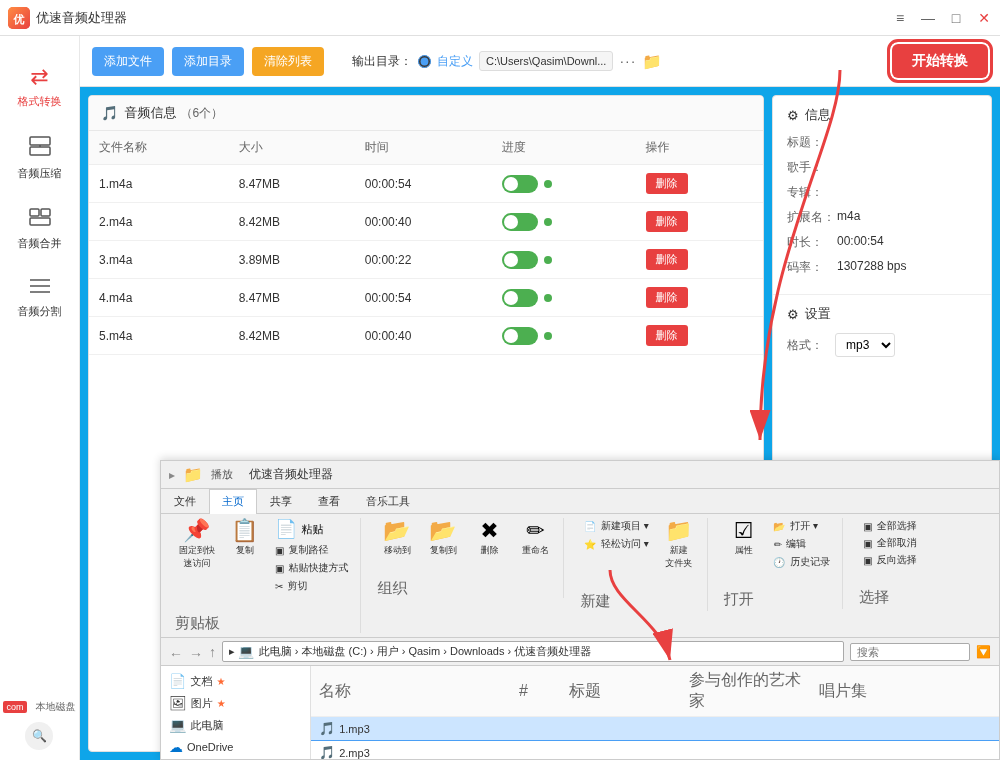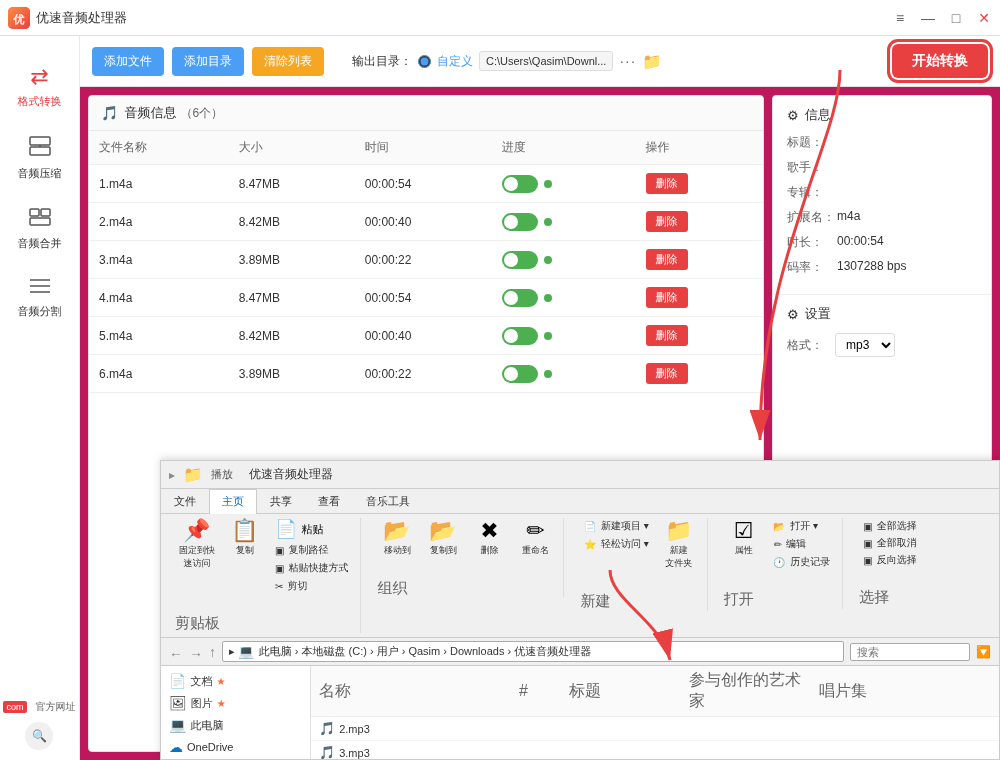--- a/index.html
+++ b/index.html
@@ -21,21 +21,21 @@
     .sidebar-item { display: flex; flex-direction: column; align-items: center; gap: 4px; padding: 8px 5px; cursor: pointer; width: 70px; border-radius: 6px; }
     .sidebar-item.active { color: #e84040; }
     .sidebar-item .icon-box { font-size: 20px; }
     .sidebar-item .label { font-size: 11px; color: #333; }
     .sidebar-item.active .label { color: #e84040; }
     .sidebar-bottom { margin-top: auto; margin-bottom: 10px; display: flex; flex-direction: column; align-items: center; gap: 8px; }
     .official-site { display: flex; align-items: center; gap: 9px; font-size: 10px; color: #666; cursor: pointer; }
     .search-icon-btn { width: 28px; height: 28px; border-radius: 50%; background: #f0f0f0; display: flex; align-items: center; justify-content: center; cursor: pointer; }
 
     
-    .content-area { flex: 1; display: flex; flex-direction: column; background: #be185d; }
+    .content-area { flex: 1; display: flex; flex-direction: column; background: #0ea5e9; }
 
     
     .toolbar { display: flex; align-items: center; padding: 8px 12px; background: #fff; gap: 8px; border-bottom: 1px solid #e0e0e0; }
     .btn-add-file { background: #4a9ff5; color: white; border: none; border-radius: 4px; padding: 6px 12px; cursor: pointer; font-size: 12px; }
     .btn-add-dir { background: #4a9ff5; color: white; border: none; border-radius: 4px; padding: 6px 12px; cursor: pointer; font-size: 12px; }
     .btn-clear { background: #f5a623; color: white; border: none; border-radius: 4px; padding: 6px 12px; cursor: pointer; font-size: 12px; }
     .output-section { display: flex; align-items: center; gap: 6px; margin-left: 20px; font-size: 12px; color: #333; }
     .output-radio { accent-color: #4a9ff5; }
     .output-path { background: #f5f5f5; border: 1px solid #ddd; border-radius: 3px; padding: 3px 6px; font-size: 11px; color: #333; max-width: 160px; overflow: hidden; text-overflow: ellipsis; white-space: nowrap; }
     .output-dots { cursor: pointer; color: #666; font-size: 14px; letter-spacing: 1px; }
@@ -177,21 +177,21 @@
             <line x1="2" y1="9" x2="22" y2="9" stroke="#555" stroke-width="1.5"></line>
             <line x1="2" y1="15" x2="22" y2="15" stroke="#555" stroke-width="1.5"></line>
           </svg>
       </div>
       <div class="label">音频分割</div>
     </div>
 
     <div class="sidebar-bottom">
       <div class="official-site">
         <span style="background:#e84040;color:white;font-size:9px;padding:1px 3px;border-radius:2px;">com</span>
-        <span>官方网址</span>
+        <span>本地磁盘</span>
       </div>
       <div class="search-icon-btn">🔍</div>
     </div>
   </div>
 
   <div class="content-area">
 
     <div class="toolbar">
       <button class="btn-add-file">添加文件</button>
       <button class="btn-add-dir">添加目录</button>
@@ -292,34 +292,20 @@
     <td>
       <div class="progress-bar-container">
         <div class="progress-toggle"></div>
         <div class="progress-dot"></div>
       </div>
     </td>
     <td>
       <button class="btn-delete">删除</button>
     </td>
   </tr>
-                <tr>
-    <td>6.m4a</td>
-    <td>3.89MB</td>
-    <td>00:00:22</td>
-    <td>
-      <div class="progress-bar-container">
-        <div class="progress-toggle"></div>
-        <div class="progress-dot"></div>
-      </div>
-    </td>
-    <td>
-      <button class="btn-delete">删除</button>
-    </td>
-  </tr>
               </tbody>
           </table>
         </div>
       </div>
 
       <div class="info-panel">
         <div class="info-section">
           <div class="info-section-title">
             <span>⚙</span>
             <span>信息</span>
@@ -544,20 +530,29 @@
         <thead>
           <tr>
             <th style="width:200px;">名称</th>
             <th style="width:50px;">#</th>
             <th style="width:120px;margin-left:27px;">标题</th>
             <th style="width:130px;">参与创作的艺术家</th>
             <th>唱片集</th>
           </tr>
         </thead>
         <tbody id="explorer-rows">
+        <tr class="selected">
+    <td>
+      <span class="file-row-icon">🎵</span>1.mp3
+    </td>
+    <td></td>
+    <td></td>
+    <td></td>
+    <td></td>
+  </tr>
             <tr>
     <td>
       <span class="file-row-icon">🎵</span>2.mp3
     </td>
     <td></td>
     <td></td>
     <td></td>
     <td></td>
   </tr>
             <tr>

